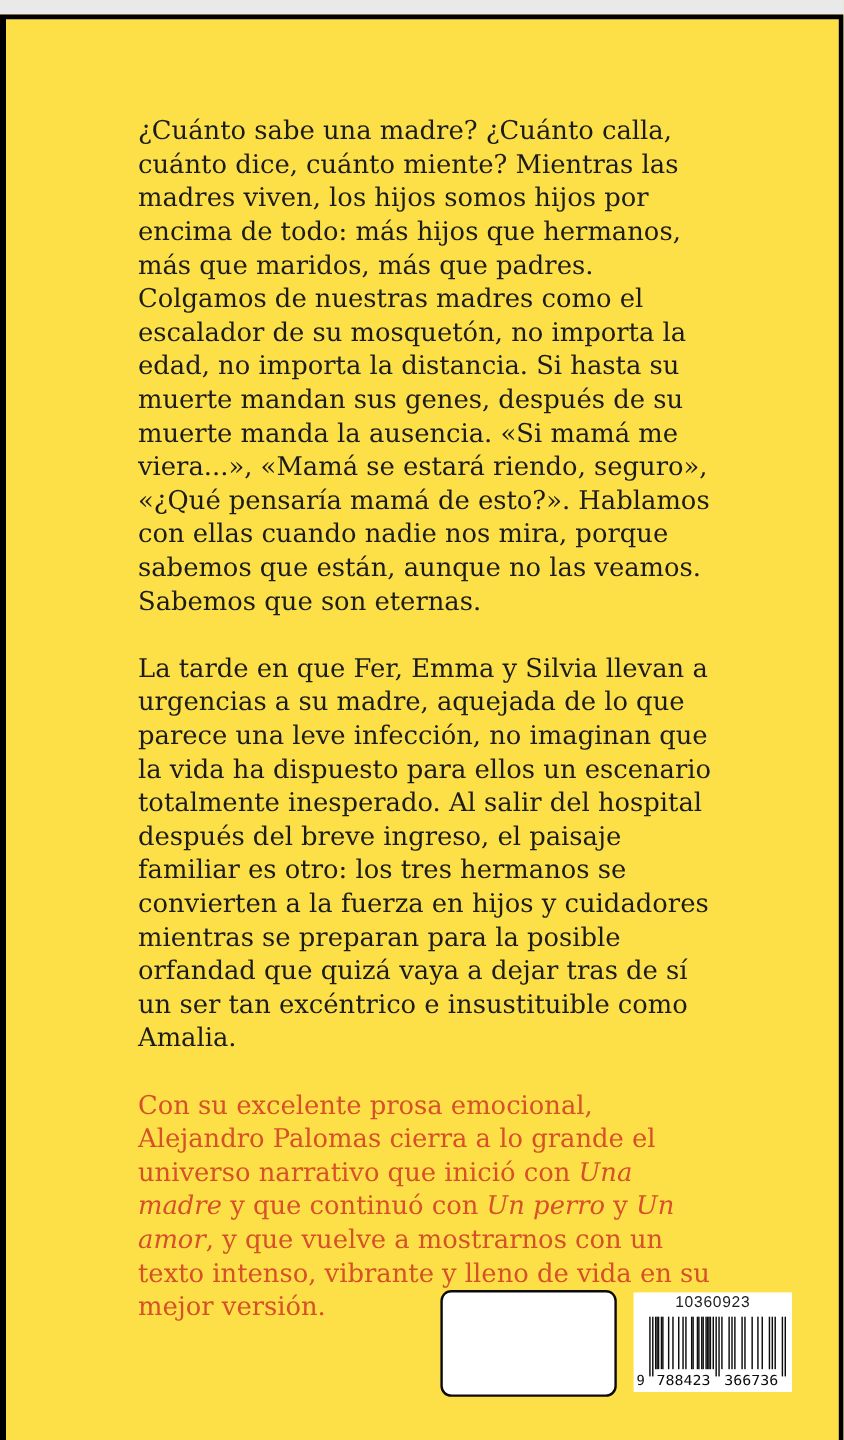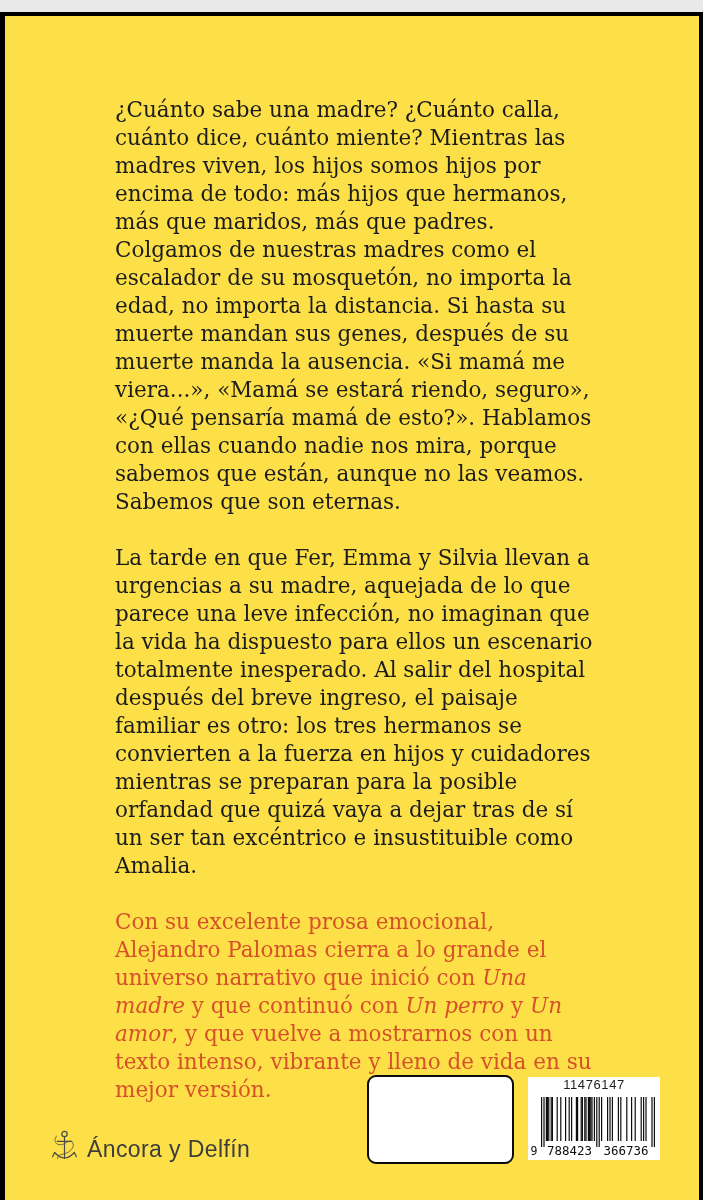--- a/index.html
+++ b/index.html
@@ -113,41 +113,26 @@
 <body>
 
 <div class="page">
 
   <div class="synopsis">
     <p>¿Cuánto sabe una madre? ¿Cuánto calla, cuánto dice, cuánto miente? Mientras las madres viven, los hijos somos hijos por encima de todo: más hijos que hermanos, más que maridos, más que padres. Colgamos de nuestras madres como el escalador de su mosquetón, no importa la edad, no importa la distancia. Si hasta su muerte mandan sus genes, después de su muerte manda la ausencia. «Si mamá me viera...», «Mamá se estará riendo, seguro», «¿Qué pensaría mamá de esto?». Hablamos con ellas cuando nadie nos mira, porque sabemos que están, aunque no las veamos. Sabemos que son eternas.</p>
     <p>La tarde en que Fer, Emma y Silvia llevan a urgencias a su madre, aquejada de lo que parece una leve infección, no imaginan que la vida ha dispuesto para ellos un escenario totalmente inesperado. Al salir del hospital después del breve ingreso, el paisaje familiar es otro: los tres hermanos se convierten a la fuerza en hijos y cuidadores mientras se preparan para la posible orfandad que quizá vaya a dejar tras de sí un ser tan excéntrico e insustituible como Amalia.</p>
     <p class="blurb" style="color: rgb(214, 80, 42);"><span>Con su excelente prosa emocional, Alejandro Palomas cierra a lo grande el universo narrativo que inició con </span><span class="it">Una madre</span><span> y que continuó con </span><span class="it">Un perro</span><span> y </span><span class="it">Un amor</span><span>, y que vuelve a mostrarnos con un texto intenso, vibrante y lleno de vida en su mejor versión.</span></p>
   </div>
 
-  <div class="publisher">
-    <span>
-      <svg width="27" height="36" viewBox="0 0 27 36" fill="none" xmlns="http://www.w3.org/2000/svg">
-        <g stroke="#4a4a4a" stroke-width="1.2" fill="none" stroke-linecap="round">
-          <circle cx="13.5" cy="5" r="2.7"></circle>
-          <line x1="13.5" y1="7.7" x2="13.5" y2="29.5"></line>
-          <line x1="6.2" y1="12.3" x2="20.8" y2="12.3"></line>
-          <path d="M3.6 23.5 Q13.5 34.5 23.4 23.5"></path>
-          <path d="M3.6 23.5 l-2 4.2 M23.4 23.5 l2 4.2"></path>
-          <path d="M5.5 7 C 0.5 14.5, 8.5 18.5, 15.5 13.5 C 22.5 9, 25.5 18, 17.5 23 C 12 26.5, 7 24, 6.5 29.5" stroke-width="0.9" opacity="0.85"></path>
-        </g>
-      </svg>
-    </span>
-    <span class="name">Áncora y Delfín</span>
-  </div>
 
   <div class="pefc-box">
   </div>
 
   <div class="barcode-block">
-    <div class="barcode-top-number">11476147</div>
+    <div class="barcode-top-number">10360923</div>
     <svg id="ean-svg" width="128" height="59" viewBox="0 0 128 59" xmlns="http://www.w3.org/2000/svg">
         <rect x="11.00" y="0" width="1.20" height="50" fill="#0d0d0d"></rect>
         <rect x="13.40" y="0" width="1.20" height="50" fill="#0d0d0d"></rect>
         <rect x="15.80" y="0" width="1.20" height="44" fill="#0d0d0d"></rect>
         <rect x="17.00" y="0" width="1.20" height="44" fill="#0d0d0d"></rect>
         <rect x="18.20" y="0" width="1.20" height="44" fill="#0d0d0d"></rect>
         <rect x="20.60" y="0" width="1.20" height="44" fill="#0d0d0d"></rect>
         <rect x="21.80" y="0" width="1.20" height="44" fill="#0d0d0d"></rect>
         <rect x="26.60" y="0" width="1.20" height="44" fill="#0d0d0d"></rect>
         <rect x="30.20" y="0" width="1.20" height="44" fill="#0d0d0d"></rect>

